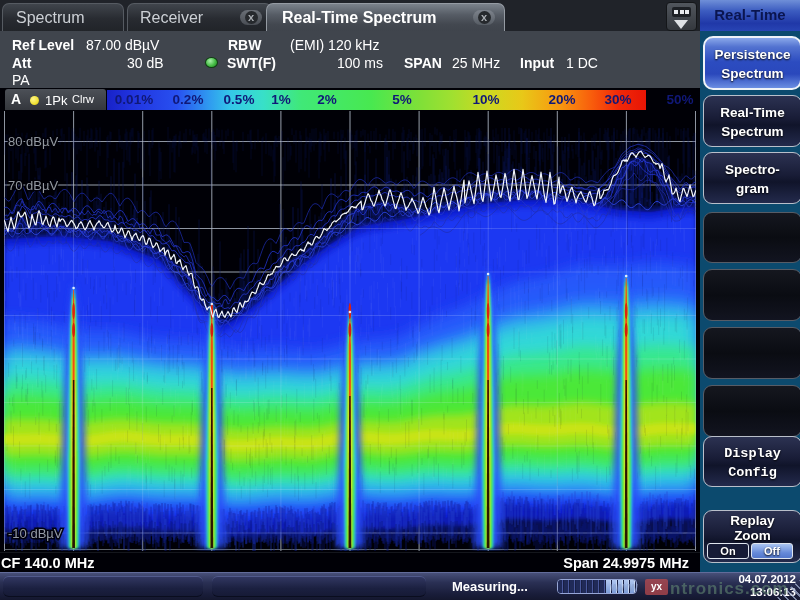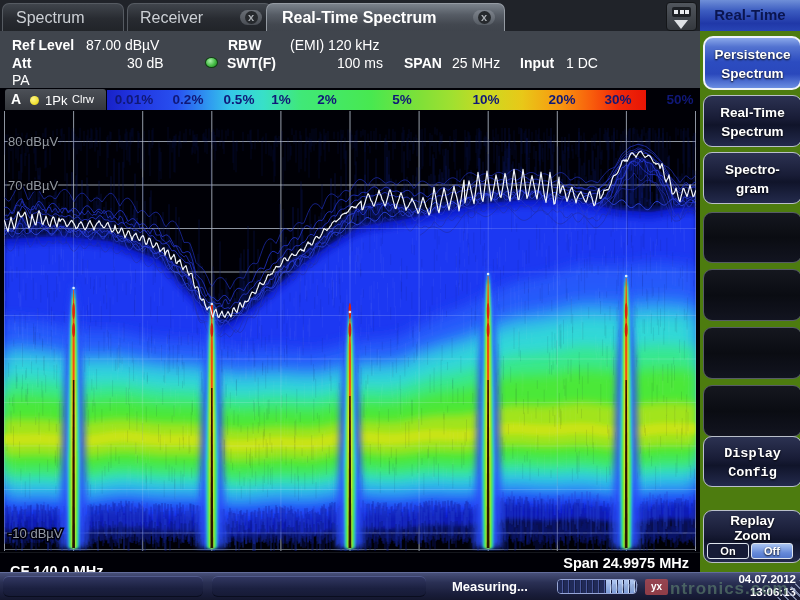--- a/index.html
+++ b/index.html
@@ -44,25 +44,25 @@
   background:radial-gradient(circle at 35% 35%, #fff48a, #f0e234 60%, #bfa80a); }
 #legchip .t1 { position:absolute; left:40px; top:3.5px; font-size:13px; }
 #legchip .t2 { position:absolute; left:67px; top:3.5px; font-size:11px; }
 #cbar { position:absolute; left:107px; top:2px; width:539px; height:20px;
   background:linear-gradient(90deg,#1822c8 0%,#2135e0 5%,#2850f0 13%,#2f9bf0 19%,#35c8e8 23%,#38e0c8 29%,#40e878 36%,#48e850 49%,#7fe038 58%,#a0e030 64%,#cfd820 71%,#e8c818 77%,#f89810 84%,#f85c0c 90%,#f02808 95%,#e81505 100%); }
 #cbar span { position:absolute; top:2px; transform:translateX(-50%); font-size:13.5px; font-weight:bold; color:#101878; }
 
 
 #cfbar { left:0; top:552px; width:700px; height:20px; background:#000006; color:#fff;
   font-size:14.5px; font-weight:bold; border-top:1px solid #14161c; }
-#cfbar .cf { position:absolute; left:10px; top:2px;margin-top:8px; }
+#cfbar .cf { position:absolute; left:1px; top:2px; }
 #cfbar .span { position:absolute; right:11px; top:2px; }
 
 
-#sidebar { left:700px; top:0; width:100px; height:572px; background:#4d7c0f; }
+#sidebar { left:700px; top:0; width:100px; height:572px; background:#0c4a6e; }
 #sbhead { position:absolute; left:0; top:0; width:100px; height:31px;
   background:linear-gradient(180deg,#6f8fd8 0%,#3c5cc0 35%,#2038a8 75%,#2844b4 100%);
   color:#0a1550; font-weight:bold; font-size:15px; text-align:center; line-height:30px; }
 .skey { position:absolute; left:3px; width:99px; border-radius:9px; color:#fff;
   font-weight:bold; font-size:13.5px; text-align:center;
   background:linear-gradient(180deg,#2c3252 0%,#181c36 45%,#10142a 58%,#232a4c 100%);
   border:1px solid #b9bfca; text-shadow:0 1px 2px #000; }
 .skey .l1 { display:block; margin-top:7px; line-height:19px; }
 .skey .l2 { display:block; line-height:19px; }
 #k-pers { background:linear-gradient(180deg,#8cace e 0%,#4a70d4 25%,#2a4cc0 55%,#3c60cc 80%,#7092e4 100%);

